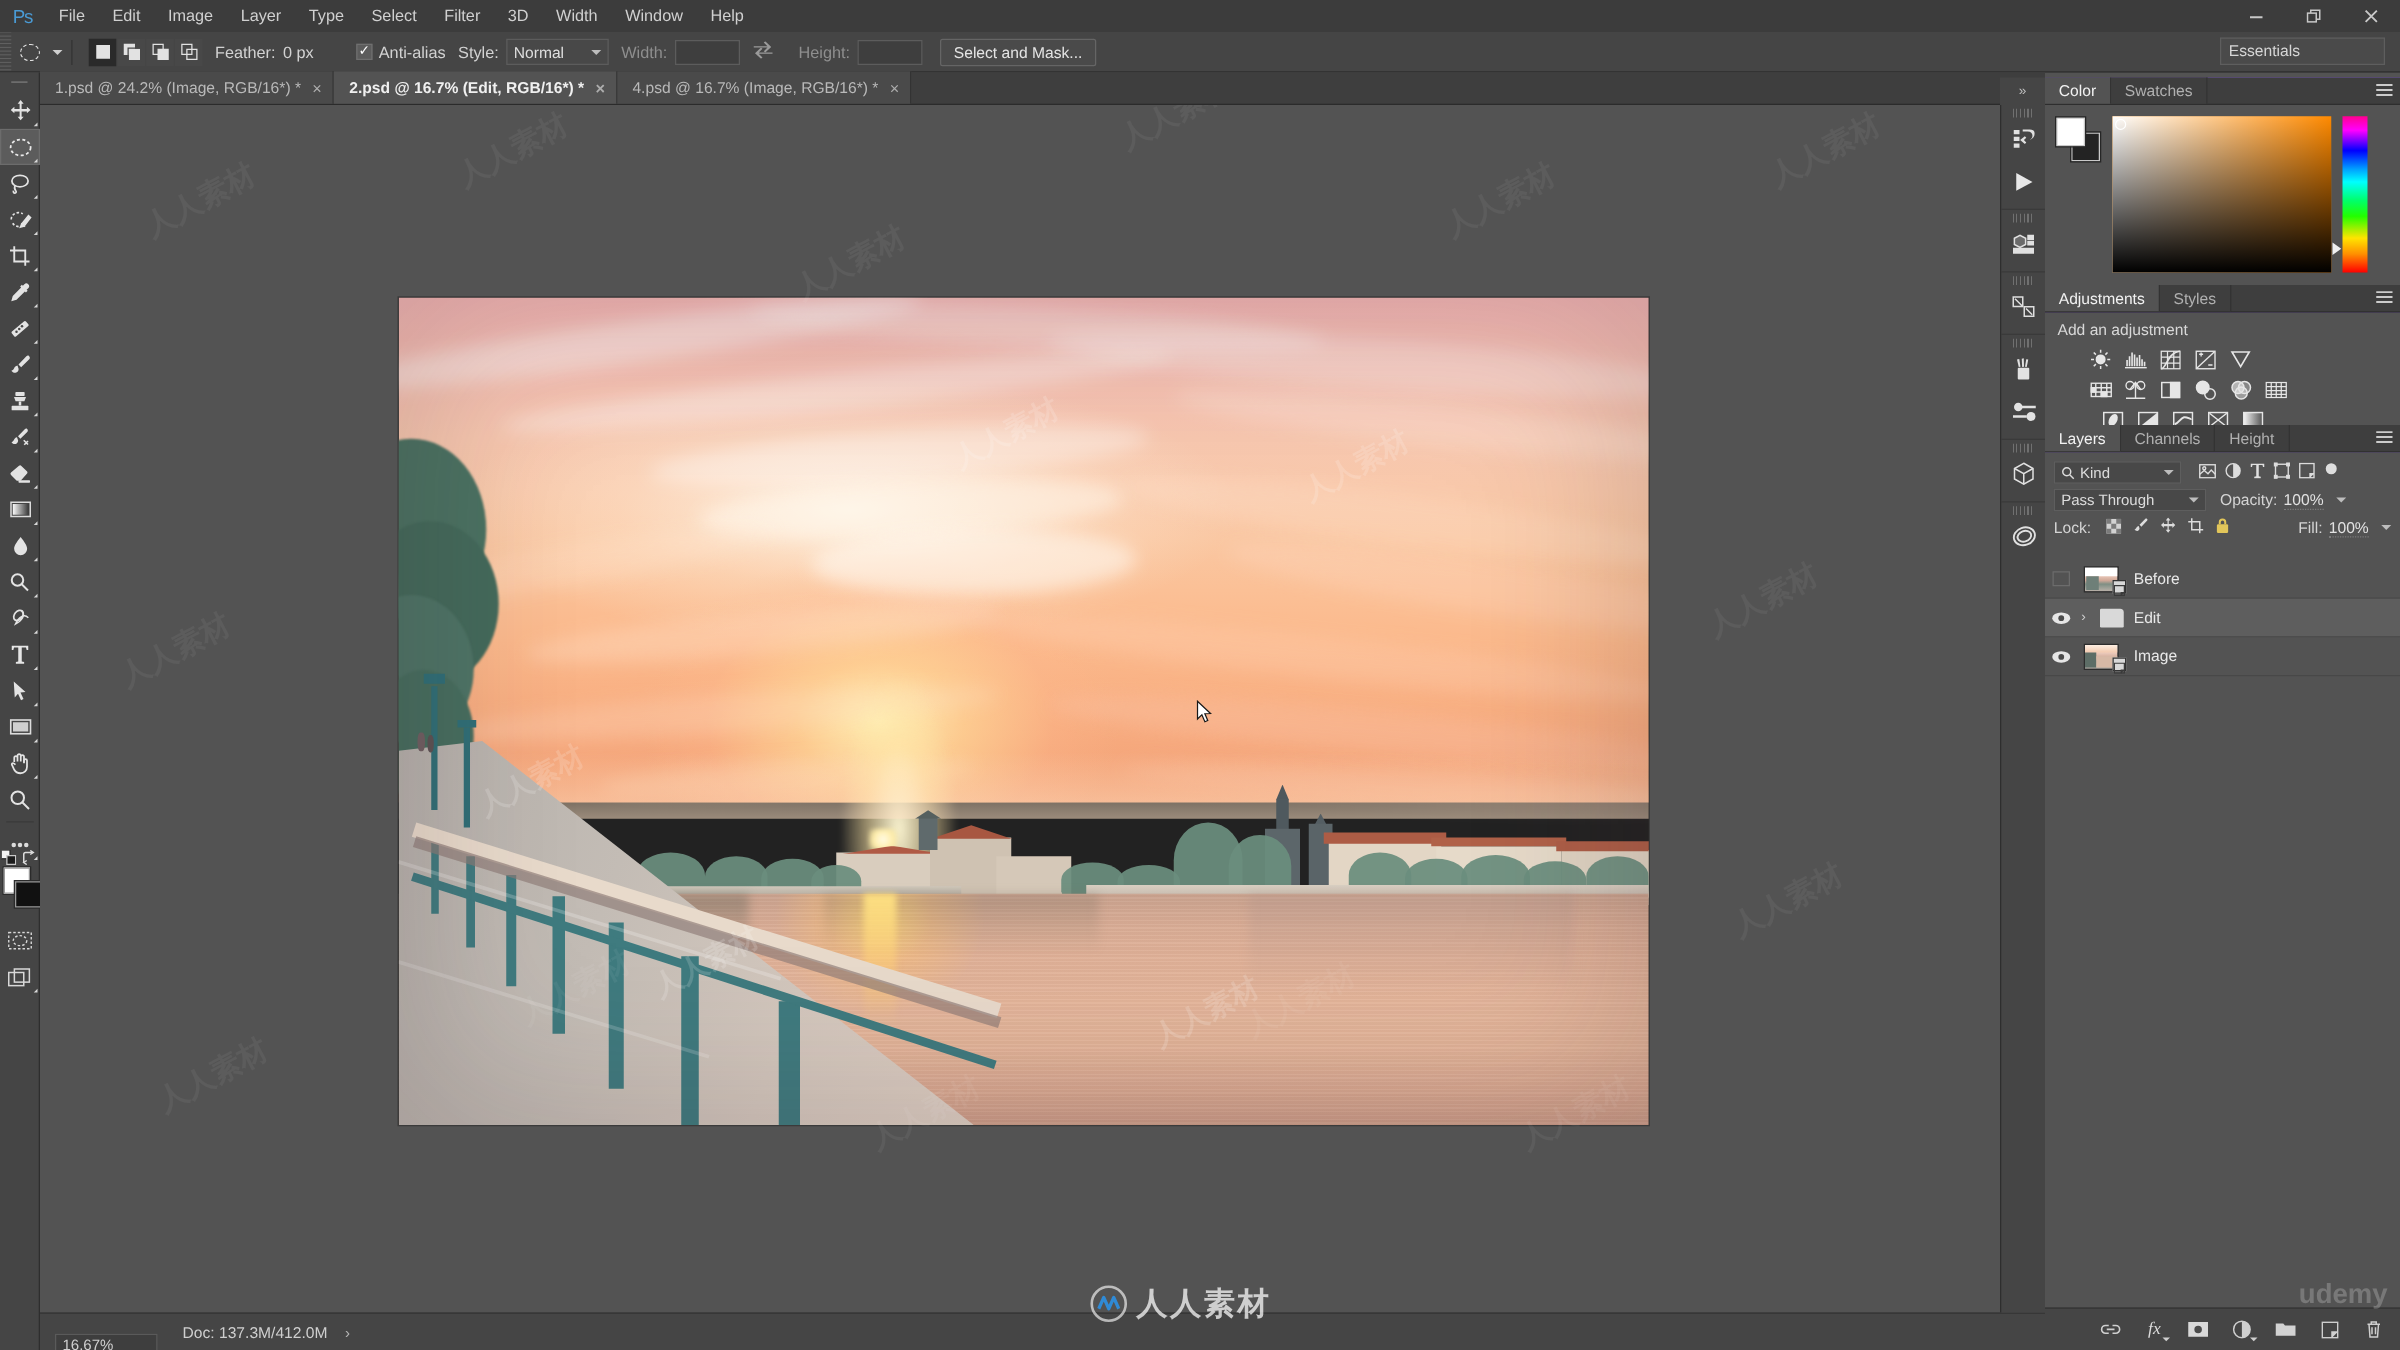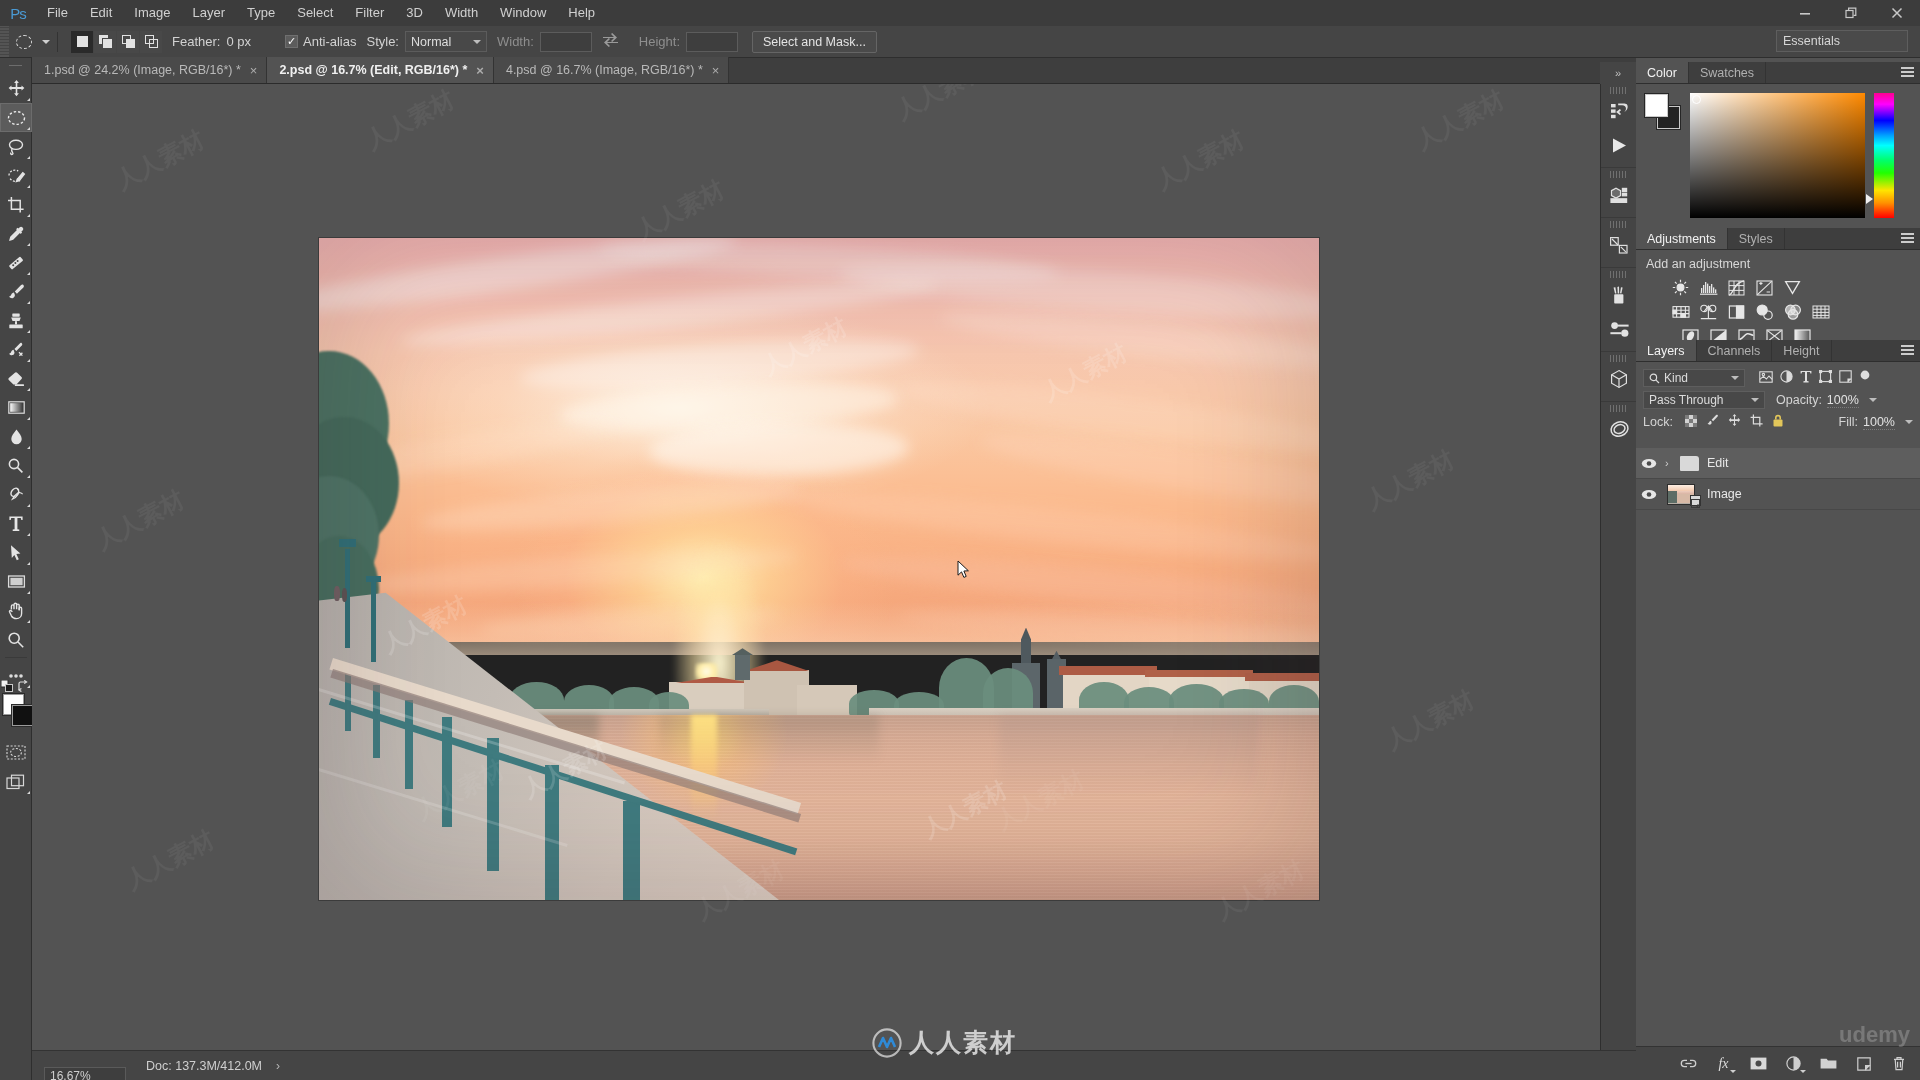--- a/index.html
+++ b/index.html
@@ -1057,20 +1057,38 @@
               </svg>
           </span>
         </div>
         <span class="lp-label" style="margin-left:auto">Fill:</span>
         <span class="lp-num">100%</span>
         <span class="arw" style="width:0;height:0;border-left:4px solid transparent;border-right:4px solid transparent;border-top:4px solid #bdbdbd;margin-left:5px"></span>
       </div>
 
       <div id="layerlist">
 
+        <div class="layerrow">
+          <div class="eyecell">
+            <span style="display:inline-block;width:14px;height:12px;border:1px solid #6c6c6c;"></span>
+          </div>
+          <div class="thumbcell">
+            <div class="lthumb photo">
+              <div style="position:absolute;left:0;top:0;width:100%;height:38%;background:#ffffff;"></div>
+              <div style="position:absolute;left:2%;top:38%;width:40%;height:62%;background:#6e7f78;"></div>
+            </div>
+            <div class="linkbadge">
+              <svg width="9" height="9" viewBox="0 0 9 9" fill="none" stroke="#3a3a3a" stroke-width="1">
+                <rect x=".5" y=".5" width="8" height="8"></rect>
+                  <path d="M6 8.5V6h2.5" fill="#3a3a3a"></path>
+                </svg>
+            </div>
+          </div>
+          <div class="layername">Before</div>
+        </div>
 
         <div class="layerrow active">
           <div class="eyecell">
             <svg width="16" height="11" viewBox="0 0 16 11">
               <ellipse cx="8" cy="5.5" rx="7.2" ry="4.6" fill="#e6e6e6"></ellipse>
               <circle cx="8" cy="5.5" r="2.3" fill="#4b4b4b"></circle>
               </svg>
           </div>
           <div class="thumbcell" style="justify-content:flex-start;padding-left:3px;gap:3px">
             <span class="disclose">›</span>

